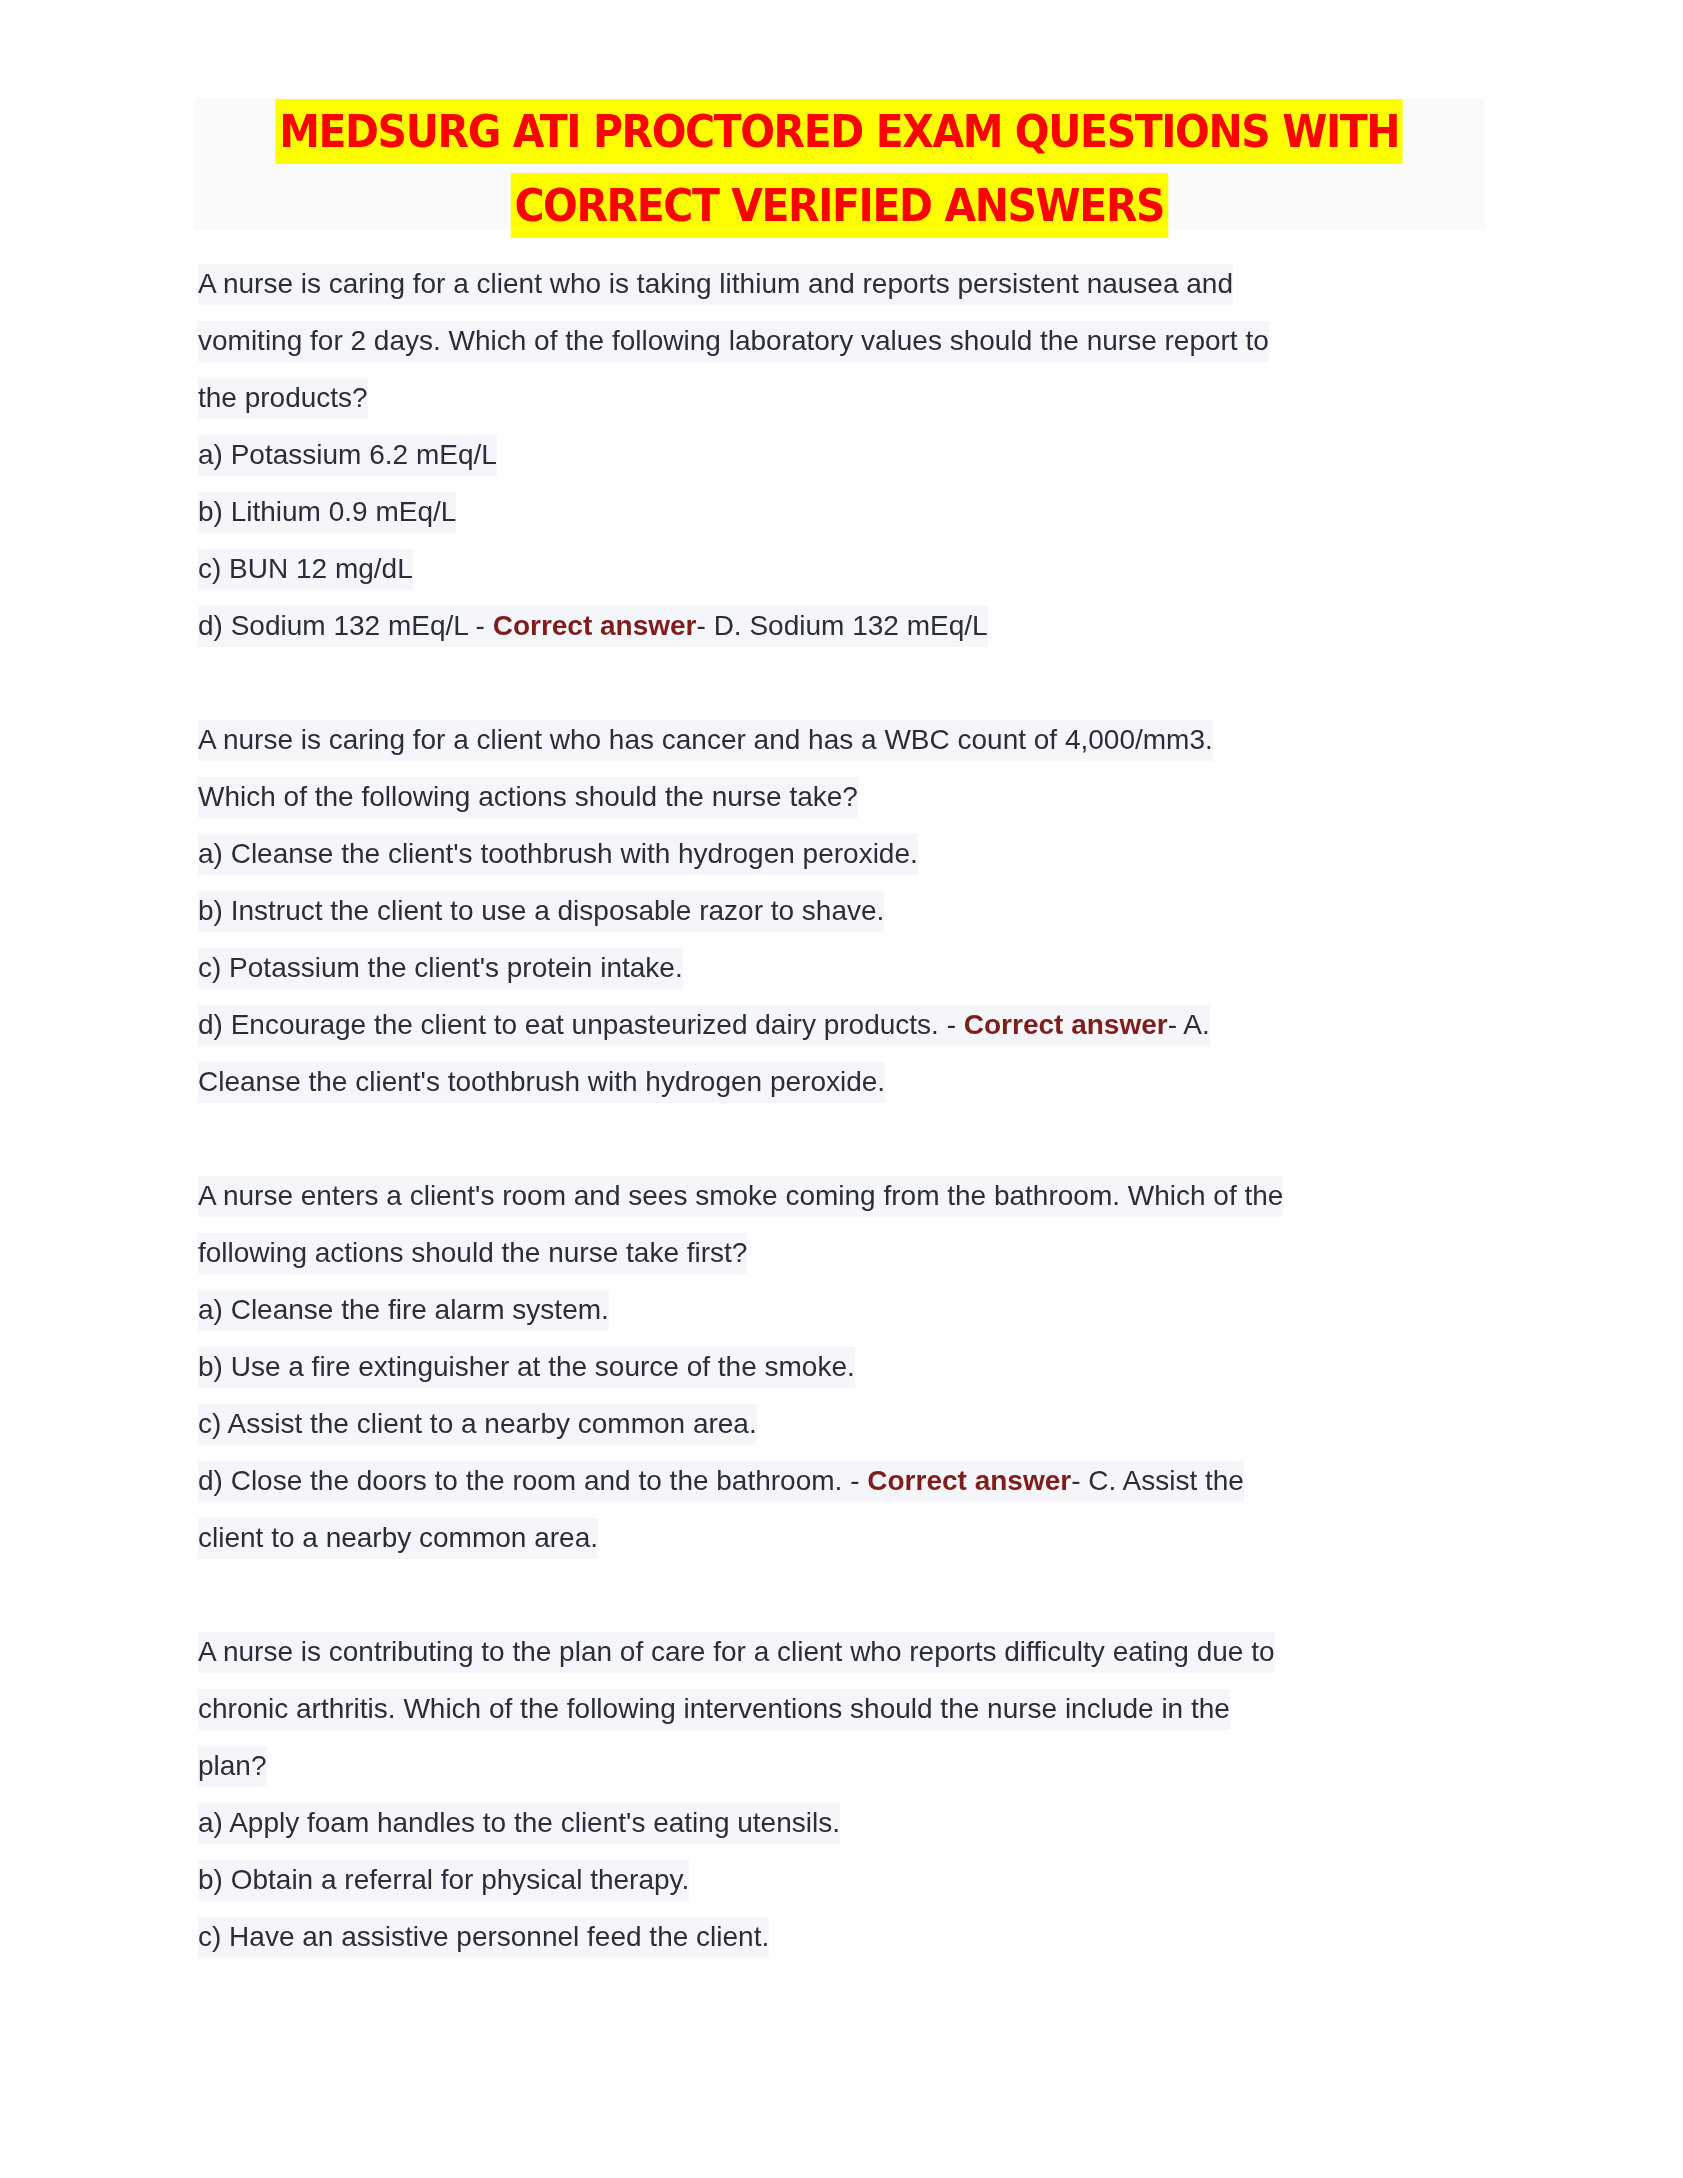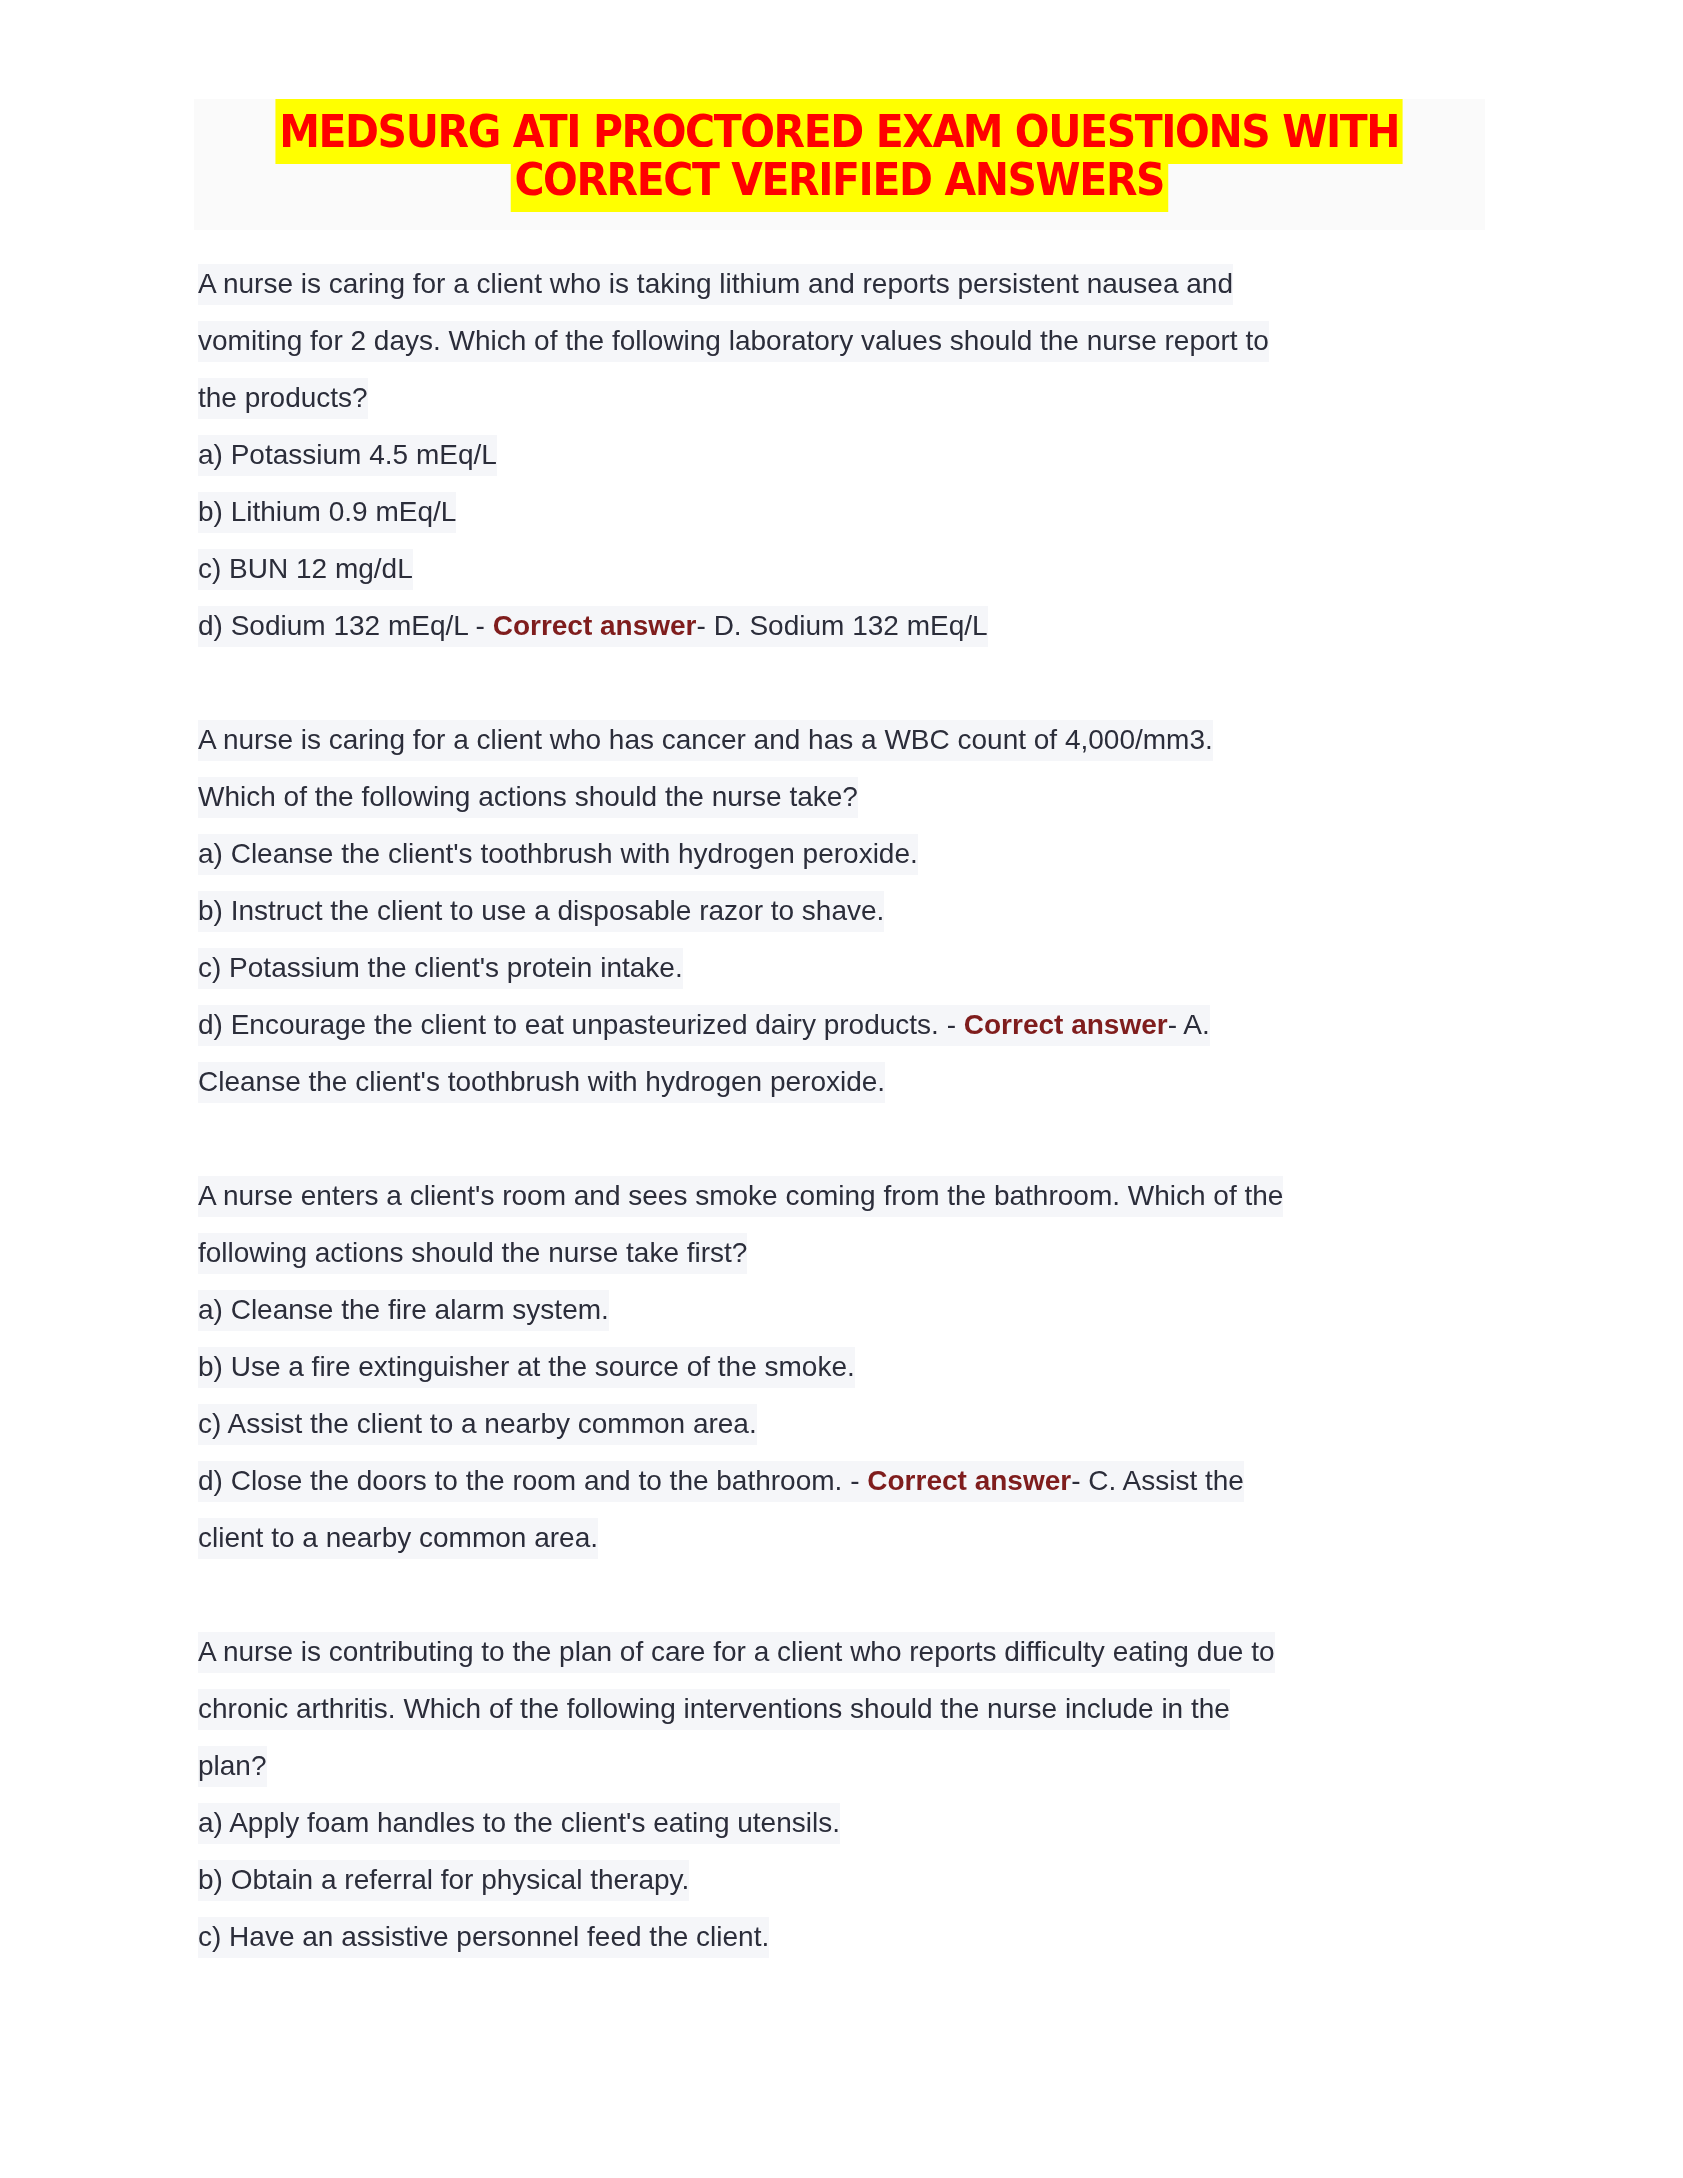--- a/index.html
+++ b/index.html
@@ -28,32 +28,32 @@
   </style>
 </head>
 <body>
 
 <div class="page">
 
   <div class="title-block">
     <div class="title-wrap" style="top:0;">
       <span class="title-line">MEDSURG ATI PROCTORED EXAM QUESTIONS WITH</span>
     </div>
-    <div class="title-wrap" style="top:48px;">
+    <div class="title-wrap" style="top:74px;">
       <span class="title-line">CORRECT VERIFIED ANSWERS</span>
     </div>
   </div>
 
   <div class="body-text">
 
     <div>
       <div class="line"><span class="hl">A nurse is caring for a client who is taking lithium and reports persistent nausea and</span></div>
       <div class="line"><span class="hl">vomiting for 2 days. Which of the following laboratory values should the nurse report to</span></div>
       <div class="line"><span class="hl">the products?</span></div>
-      <div class="line"><span class="hl">a) Potassium 4.5 mEq/L</span></div>
+      <div class="line"><span class="hl">a) Potassium 6.2 mEq/L</span></div>
       <div class="line"><span class="hl">b) Lithium 0.9 mEq/L</span></div>
       <div class="line"><span class="hl">c) BUN 12 mg/dL</span></div>
       <div class="line"><span class="hl"><span>d) Sodium 132 mEq/L - </span><span class="correct">Correct answer</span><span>- D. Sodium 132 mEq/L</span></span></div>
     </div>
 
     <div class="gap"></div>
 
     <div>
       <div class="line"><span class="hl">A nurse is caring for a client who has cancer and has a WBC count of 4,000/mm3.</span></div>
       <div class="line"><span class="hl">Which of the following actions should the nurse take?</span></div>

